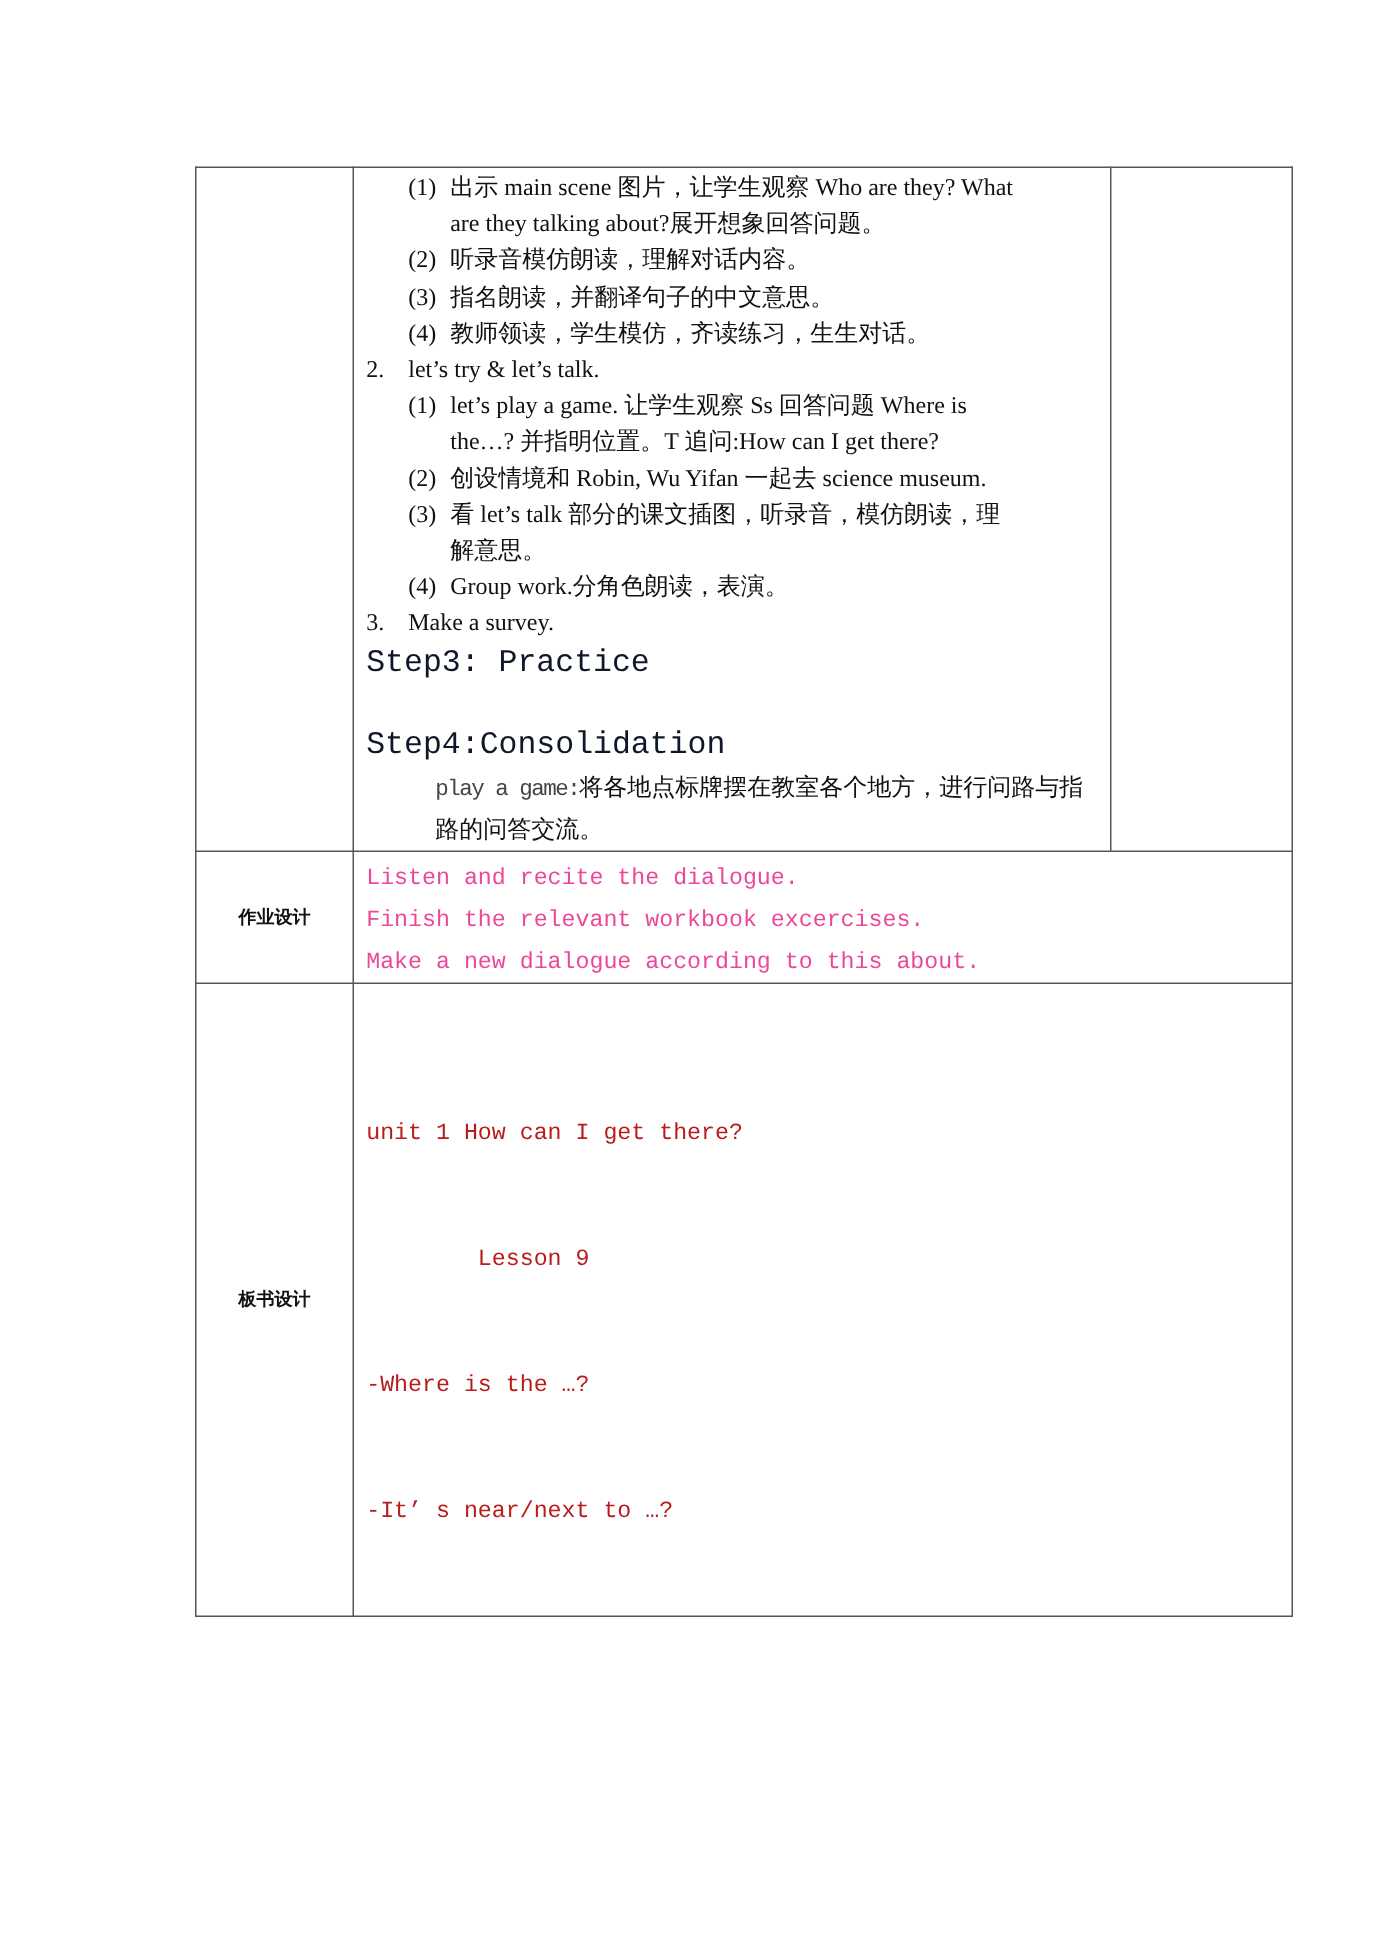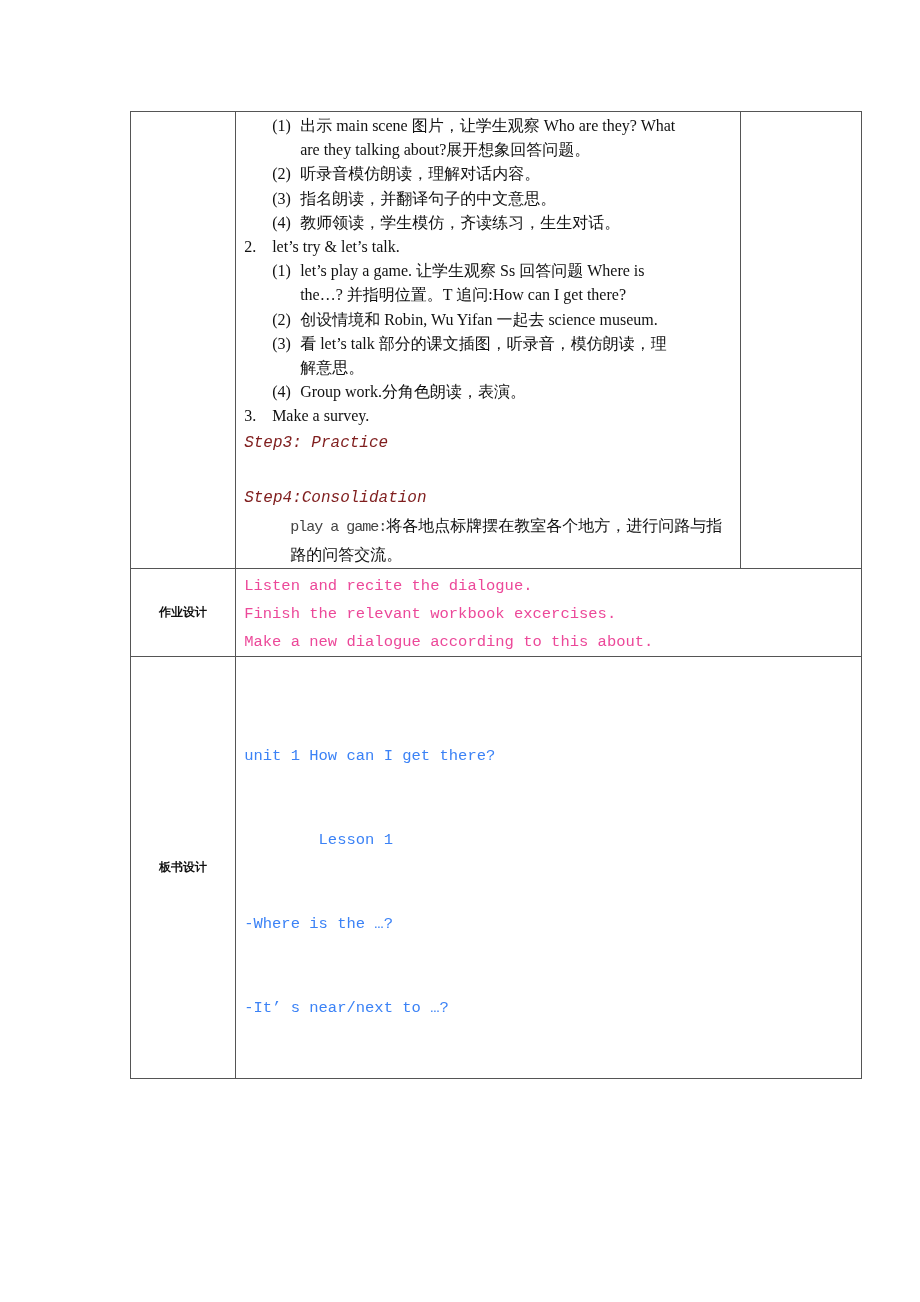--- a/index.html
+++ b/index.html
@@ -71,24 +71,23 @@
     .sub-item .num {
       width: 28px;
       flex: none;
     }
     .sub-item .txt {
       text-align: justify;
       text-align-last: left;
     }
     .step {
       font-family: "Liberation Mono", "DejaVu Sans Mono", monospace;
-      font-size: 16px;
+      font-size: 21px;
       line-height: 28px;
-      color: #7f1d1d;
-      font-style: italic;
+      color: #0f172a;
     }
     .gap { height: 27px; }
     .consol {
       font-size: 16px;
       line-height: 27px;
       margin-left: 46px;
     }
     .consol .en {
       font-family: "Liberation Mono", "DejaVu Sans Mono", monospace;
       font-size: 15px;
@@ -101,21 +100,21 @@
       font-size: 15.5px;
       line-height: 28px;
       color: #ec4899;
       white-space: nowrap;
     }
     .board {
       padding: 29px 8px 0 8px;
       font-family: "Liberation Mono", "DejaVu Sans Mono", monospace;
       font-size: 15.5px;
       line-height: 28px;
-      color: #3b82f6;
+      color: #b91c1c;
       white-space: pre;
     }
   </style>
 </head>
 <body>
 
 <div class="page">
   <table class="tbl">
     <colgroup>
       <col class="c1">
@@ -199,21 +198,21 @@
           <div>Make a new dialogue according to this about.</div>
         </div>
       </td>
     </tr>
 
     <tr class="row-board">
       <td class="label">板书设计</td>
       <td colspan="2">
         <div class="board">
           <div>unit 1 How can I get there?</div>
-          <div>        Lesson 1</div>
+          <div>        Lesson 9</div>
           <div>-Where is the …?</div>
           <div>-It’ s near/next to …?</div>
         </div>
       </td>
     </tr>
 
   </tbody>
     </table>
 </div>
 

